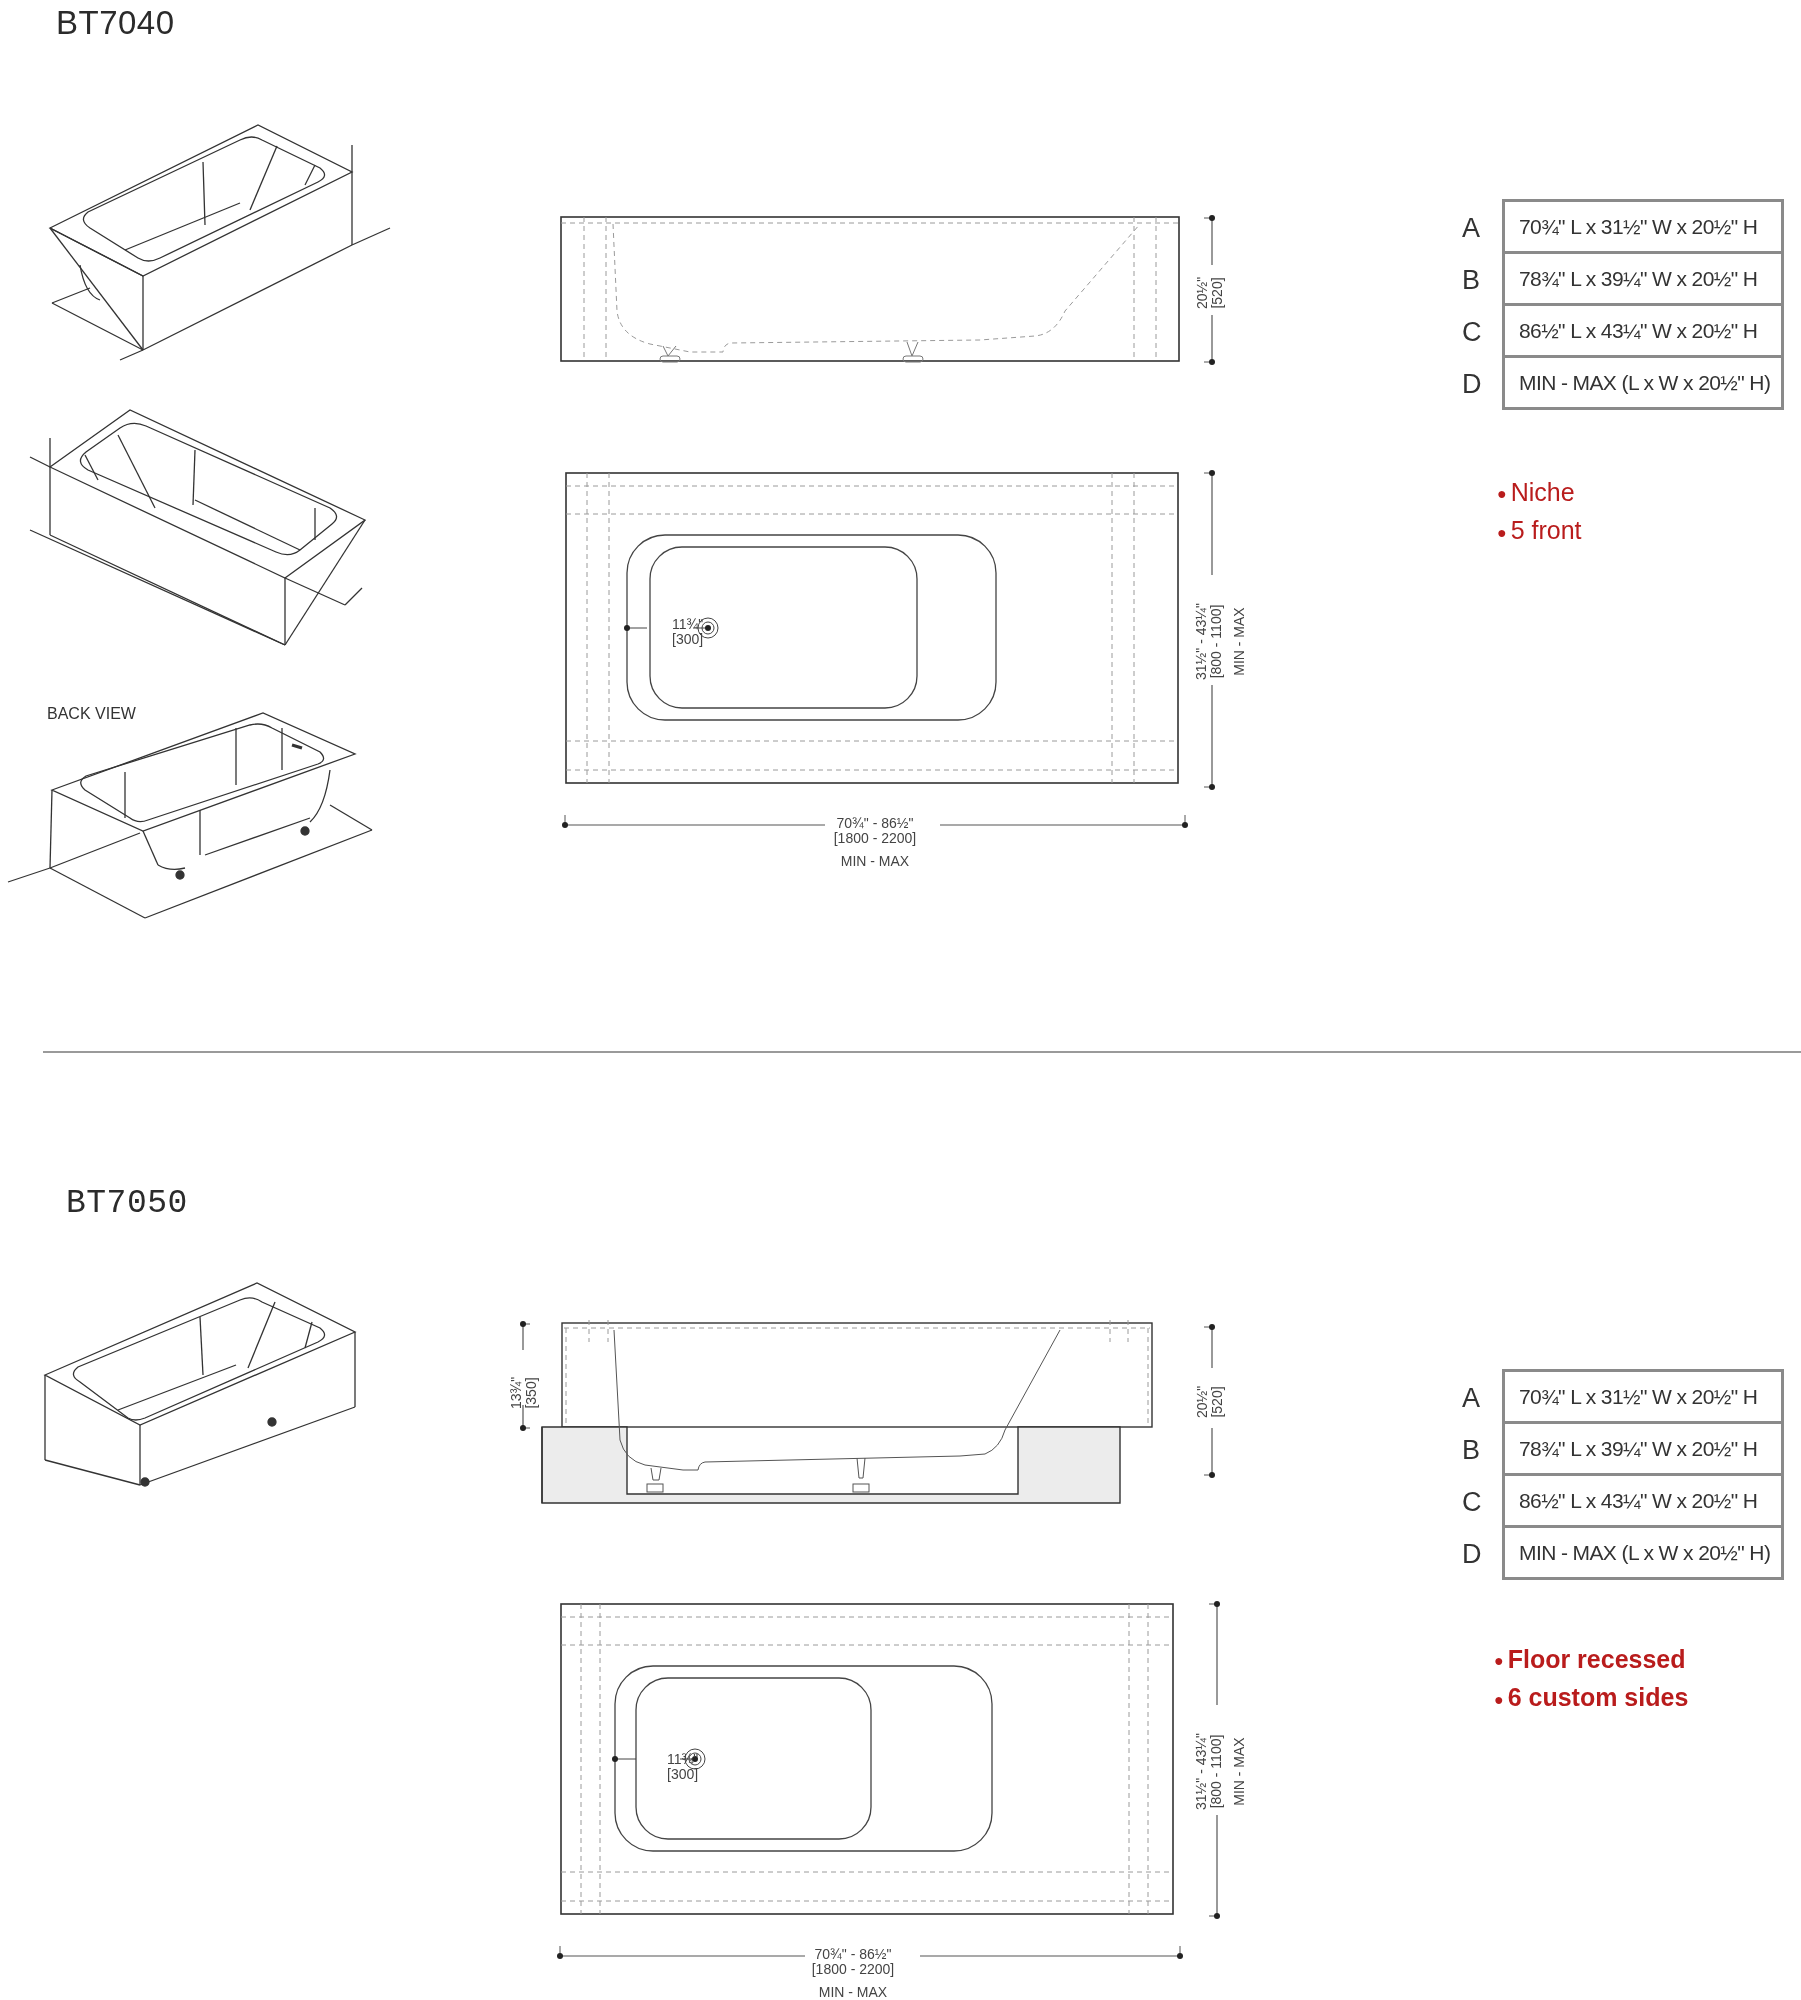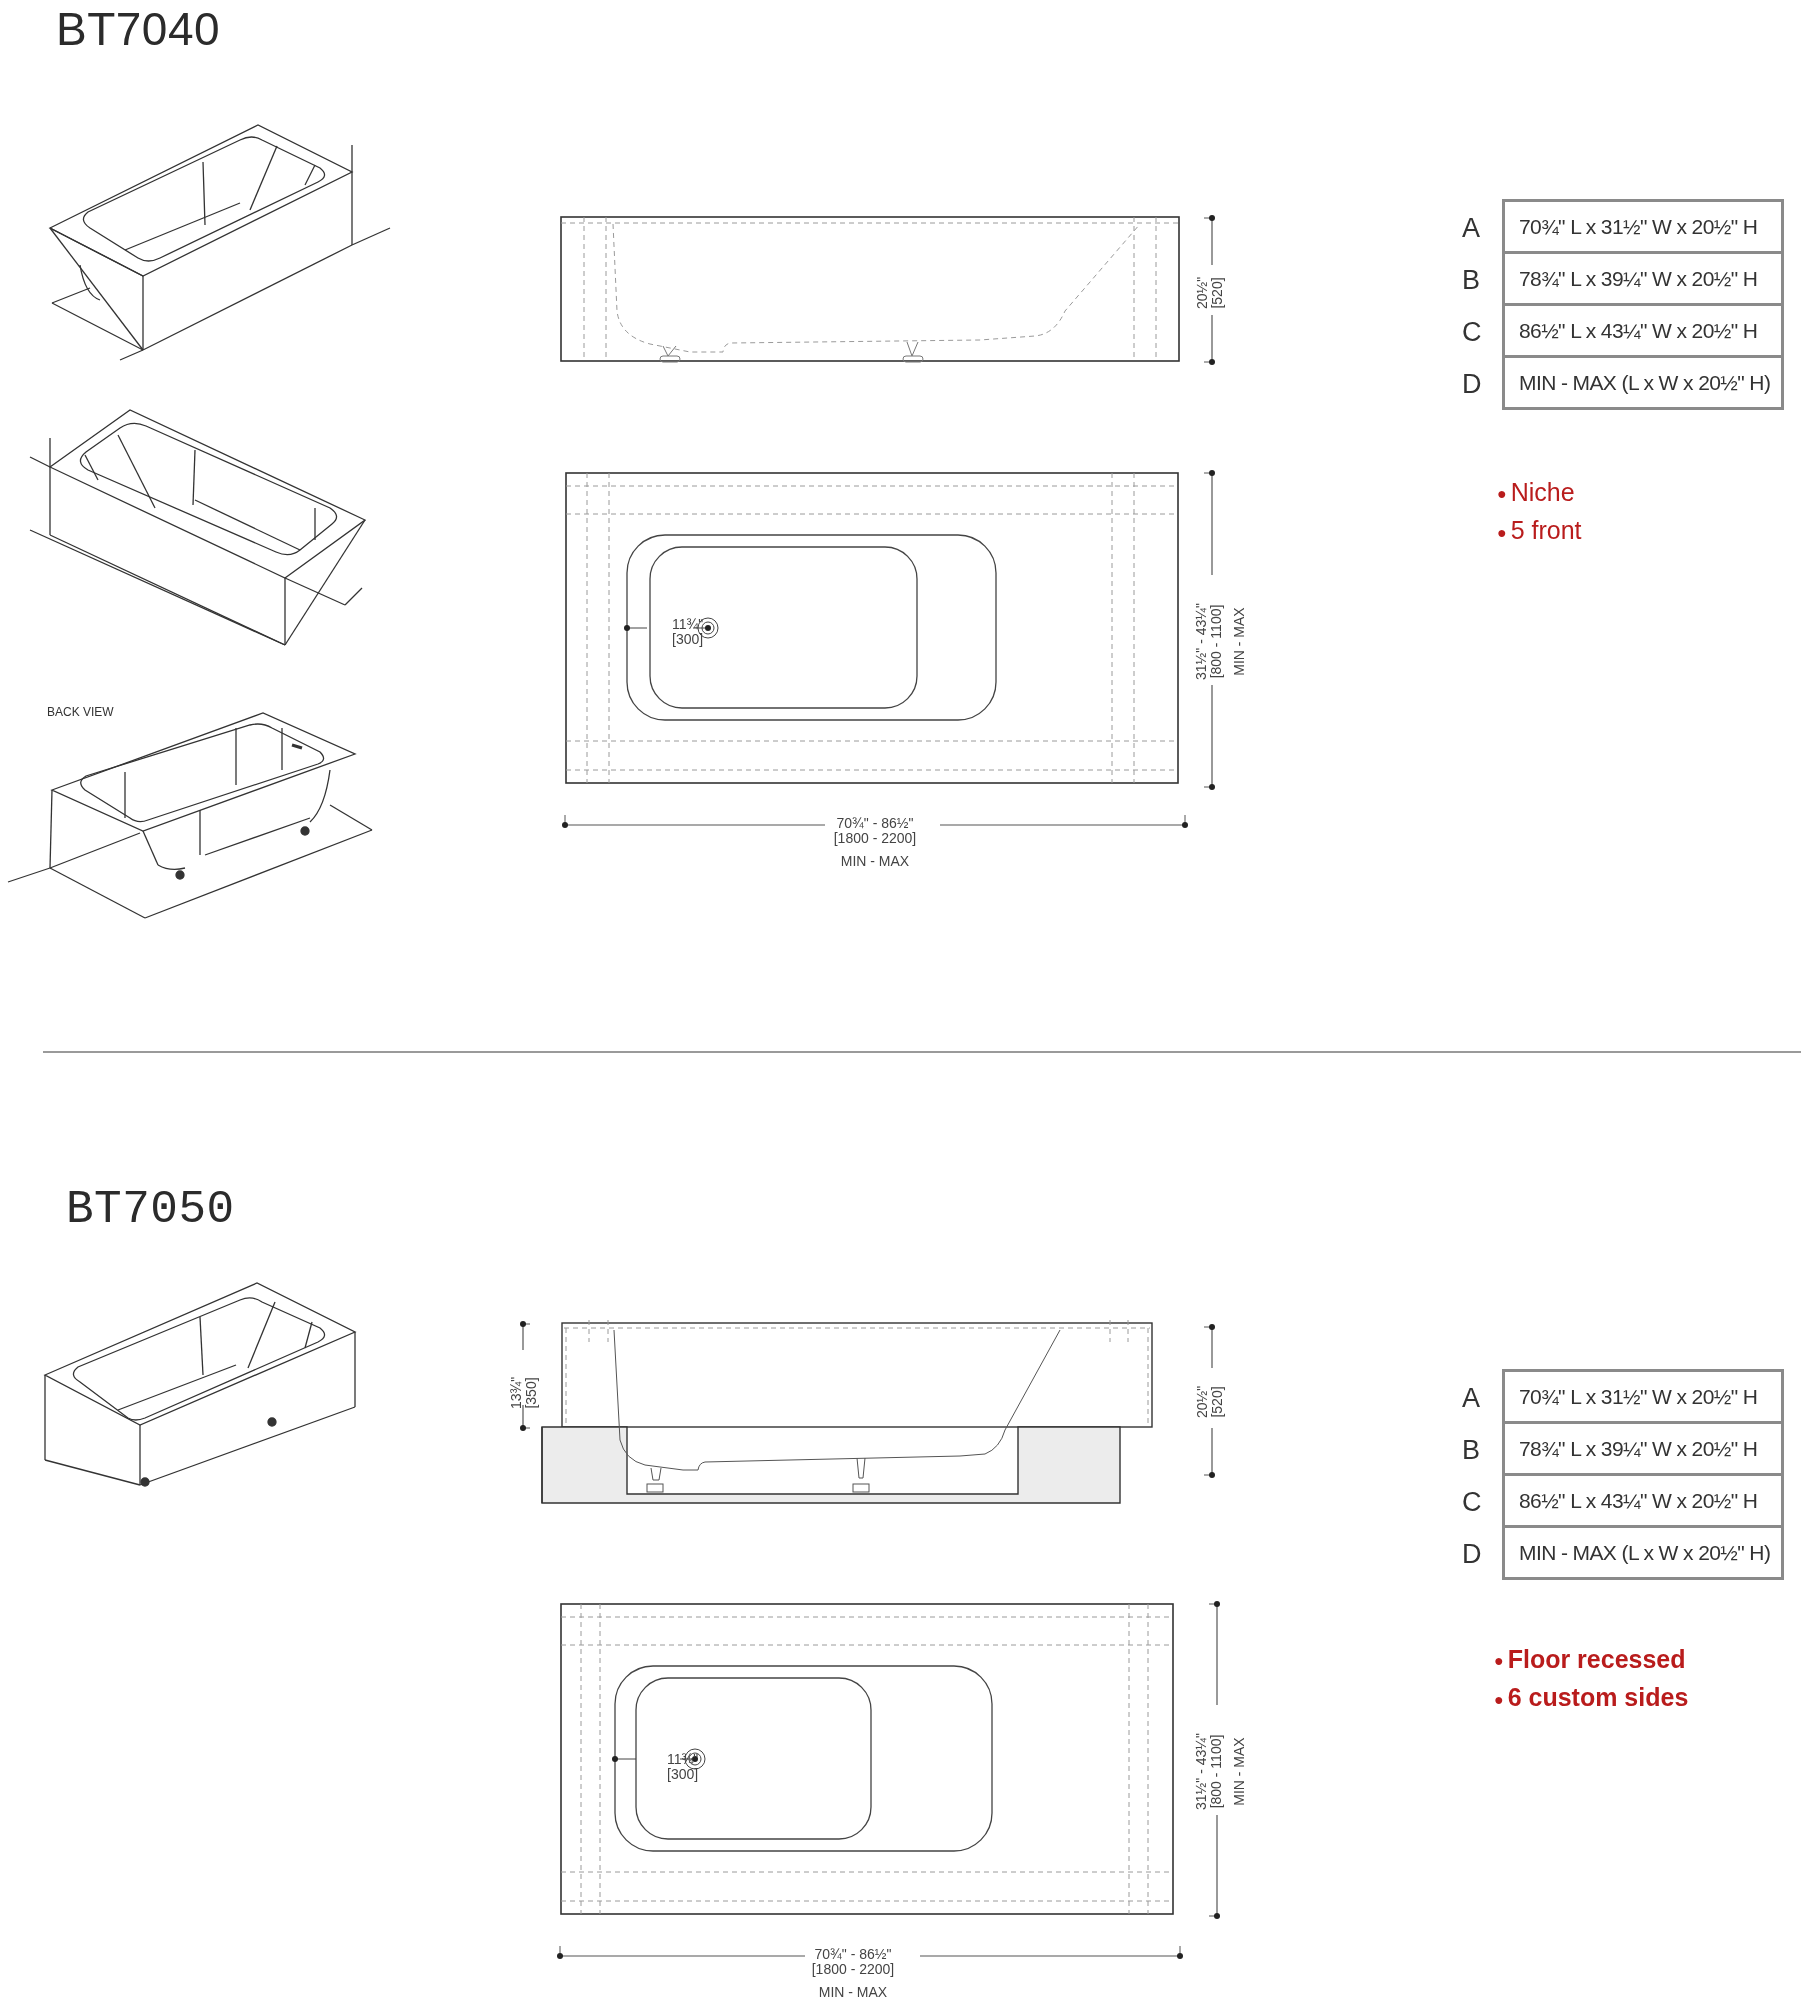--- a/index.html
+++ b/index.html
@@ -1,20 +1,20 @@
 <!DOCTYPE html>
 <html><head>
 <meta charset="utf-8">
 <style>
   html, body { margin:0; padding:0; background:#ffffff; }
   body { width:1801px; height:2000px; position:relative; overflow:hidden;
          font-family:"Liberation Sans", sans-serif; color:#2a2a2a; }
   .abs { position:absolute; }
-  .model-title { font-size:46px; color:#2b2b2b; letter-spacing:0.5px; line-height:1; }
-  .small-label { font-size:12px; color:#333; }
+  .model-title { font-size:33px; color:#2b2b2b; letter-spacing:0.5px; line-height:1; }
+  .small-label { font-size:16px; color:#333; }
   .dim-text { font-size:14px; color:#444; line-height:15px; text-align:center; white-space:nowrap; }
   .vdim { transform:rotate(-90deg); transform-origin:center center; }
   .size-row { display:flex; align-items:center; }
   .row-letter { width:40px; font-size:27px; color:#333; text-align:left; }
   .row-cell { width:282px; height:55px; border:3px solid #8a8a8a; margin-top:-3px;
               display:flex; align-items:center; padding-left:14px; font-size:21px;
               color:#333; letter-spacing:-0.6px; box-sizing:border-box; }
   .features { font-size:25px; color:#b91c1c; line-height:36px; }
   .features .bullet { font-size:16px; margin-right:4px; vertical-align:middle; }
   .divider { height:2px; background:#9a9a9a; }

